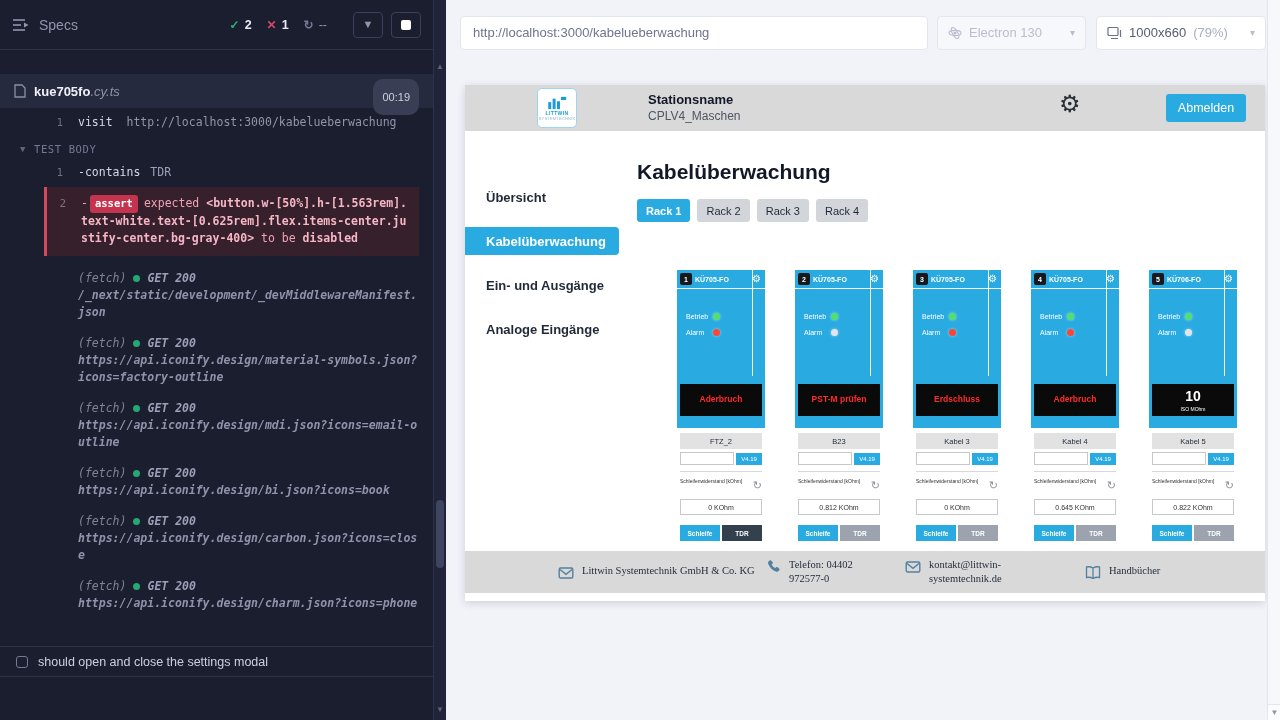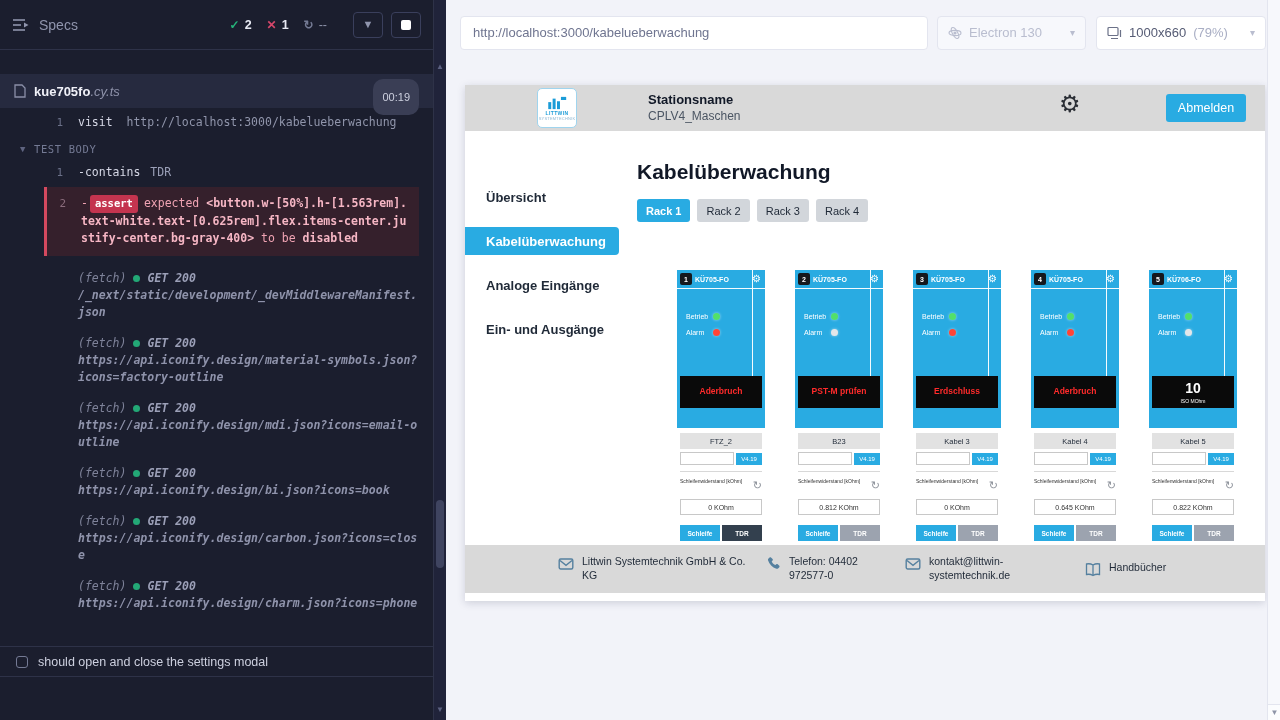--- a/index.html
+++ b/index.html
@@ -102,41 +102,41 @@
   .card-model { color:#fff; font-size:7px; font-weight:bold; }
   .card-gear { margin-left:auto; color:#fff; font-size:10px; line-height:1; cursor:pointer; }
   .led-row { display:flex; align-items:center; margin-left:9px; height:12px; }
   .led-row.first { margin-top:22px; }
   .led-row.second { margin-top:4px; }
   .led-label { color:#fff; font-size:7px; width:27px; }
   .led { width:7px; height:7px; border-radius:50%; box-shadow:0 0 3px rgba(255,255,255,.55); }
   .led.green { background:#52e06a; }
   .led.red { background:#ff4436; }
   .led.off { background:#e3e6e9; }
-  .card-status { position:absolute; top:106px; left:3px; right:3px; height:32px; background:#0a0a0a; display:flex; flex-direction:column; align-items:center; justify-content:center; text-align:center; }
+  .card-status { position:absolute; top:114px; left:3px; right:3px; height:32px; background:#0a0a0a; display:flex; flex-direction:column; align-items:center; justify-content:center; text-align:center; }
   .status-main { color:#ff2b2b; font-size:8.5px; font-weight:bold; line-height:1.15; padding:0 2px; }
   .card.status-big .status-main { color:#ffffff; font-size:14px; }
   .status-sub { color:#ffffff; font-size:5px; margin-top:1px; }
   .card-lower { position:absolute; top:158px; left:0; right:0; bottom:0; background:#fff; padding:5px 3px 0; }
   .cable-box { height:16px; background:#e2e2e2; display:flex; align-items:center; justify-content:center; font-size:7.5px; color:#1f2937; }
   .ver-row { display:flex; align-items:flex-end; gap:2px; margin-top:3px; }
   .ver-blank { flex:1; height:13px; border:1px solid #c8c8c8; background:#fff; }
   .ver-badge { width:26px; height:12px; background:#29abe2; color:#fff; font-size:6px; display:flex; align-items:center; justify-content:center; }
   .hdiv { border-top:1px solid #d8d8d8; margin-top:6px; }
   .res-row { display:flex; justify-content:space-between; align-items:flex-start; margin-top:4px; }
   .res-label { font-size:5px; color:#333; padding-top:2px; }
   .refresh-icon { font-size:11px; color:#8a8f98; line-height:1; margin-top:4px; cursor:pointer; }
   .value-box { margin-top:8px; height:16px; border:1px solid #c8c8c8; display:flex; align-items:center; justify-content:center; font-size:7px; color:#333; }
   .btn-row { display:flex; gap:2px; margin-top:10px; }
   .cbtn { flex:1; height:16px; display:flex; align-items:center; justify-content:center; color:#fff; font-size:6.5px; font-weight:bold; cursor:pointer; }
   .cbtn.loop { background:#29abe2; }
   .cbtn.tdr { background:#9ca3af; }
   .card.tdr-dark .cbtn.tdr { background:#33404e; }
 
-  .app-footer { position:absolute; left:0; right:0; bottom:8px; height:48px; background:#d9d9d9; z-index:5; display:flex; align-items:center; padding-left:93px; }
+  .app-footer { position:absolute; left:0; right:0; bottom:8px; height:42px; background:#d9d9d9; z-index:5; display:flex; align-items:center; padding-left:93px;font-family:Liberation Serif, serif; }
   .f-item { display:flex; align-items:flex-start; gap:8px; }
   .f-item svg { width:16px; height:16px; flex:none; margin-top:1px; }
   .f-text { font-size:10.5px; color:#1f2937; line-height:1.3; }
   .f1 .f-text { width:175px; } .f1 { margin-right:8px; }
   .f2 .f-text { width:92px; } .f2 { margin-right:24px; }
   .f3 .f-text { width:100px; } .f3 { margin-right:56px; }
 
   
   .page-sb { position:absolute; right:0; top:0; width:13px; height:720px; background:#f7f8fc; border-left:1px solid #e3e5ef; }
   .page-sb .arrow-btn { position:absolute; left:0; bottom:0; width:13px; height:16px; background:#fbfcfe; border-top:1px solid #e3e5ef; color:#8e94a8; font-size:8px; text-align:center; line-height:16px; cursor:pointer; }
@@ -319,22 +319,22 @@
         </div>
         <div class="header-gear">⚙</div>
         <button class="logout-btn">Abmelden</button>
       </header>
 
       <div class="app-body">
 
         <nav class="app-nav">
           <div class="nav-item">Übersicht</div>
           <div class="nav-item active">Kabelüberwachung</div>
+          <div class="nav-item">Ein- und Ausgänge</div>
           <div class="nav-item">Analoge Eingänge</div>
-          <div class="nav-item">Ein- und Ausgänge</div>
         </nav>
 
         <section class="app-main">
           <h1 class="page-title">Kabelüberwachung</h1>
           <div class="tabs">
             <div class="tab active">Rack 1</div>
             <div class="tab">Rack 2</div>
             <div class="tab">Rack 3</div>
             <div class="tab">Rack 4</div>
           </div>

